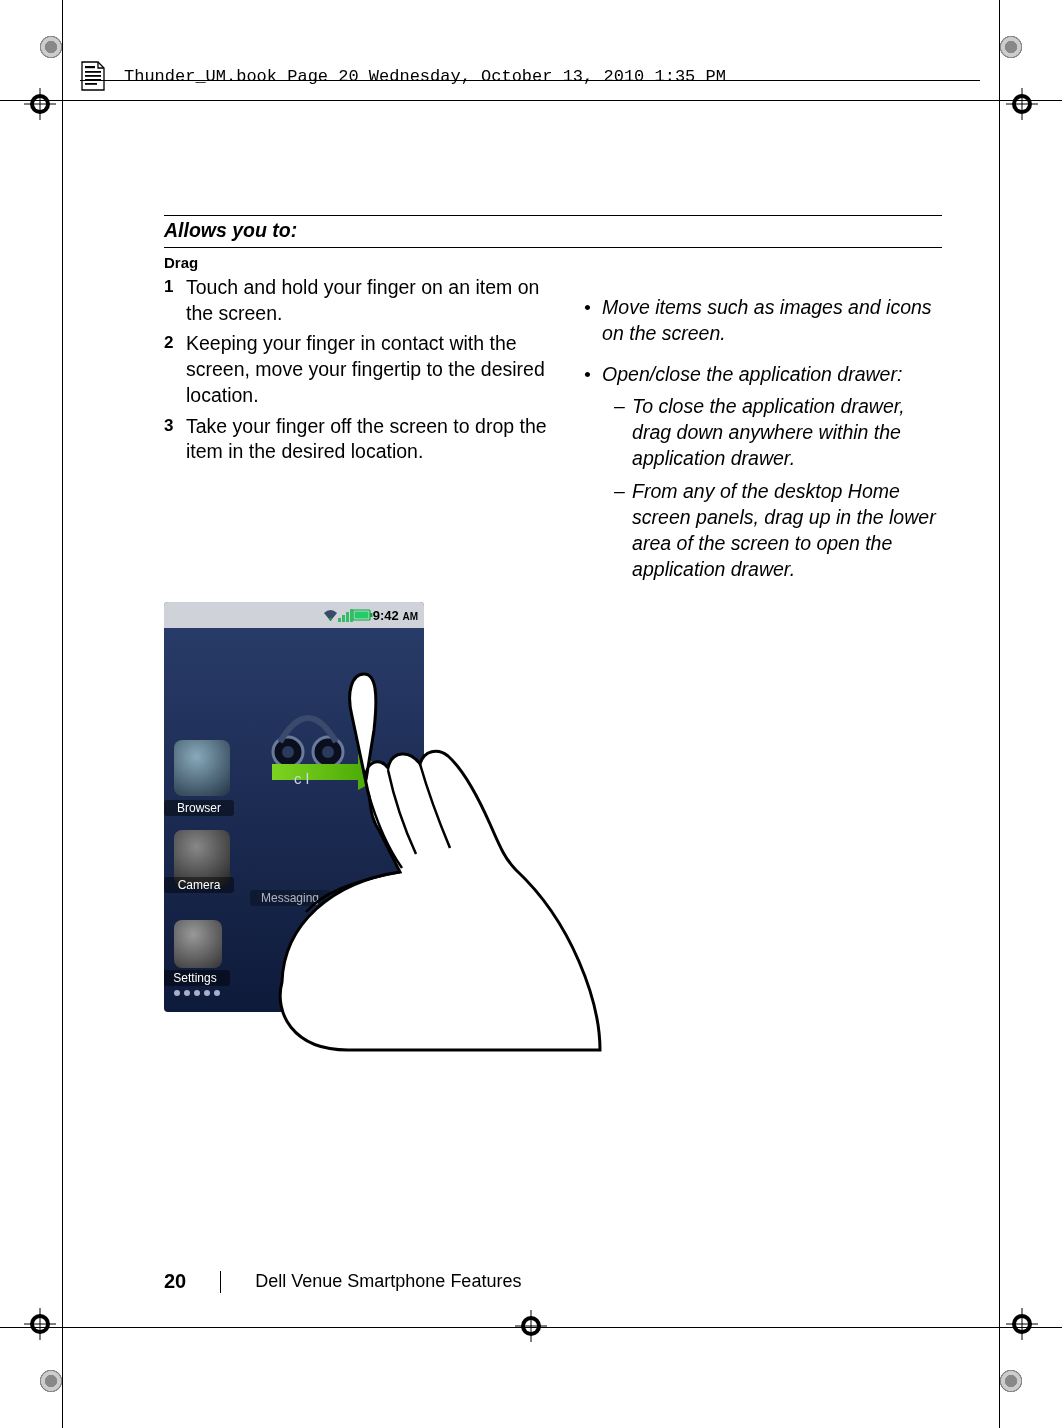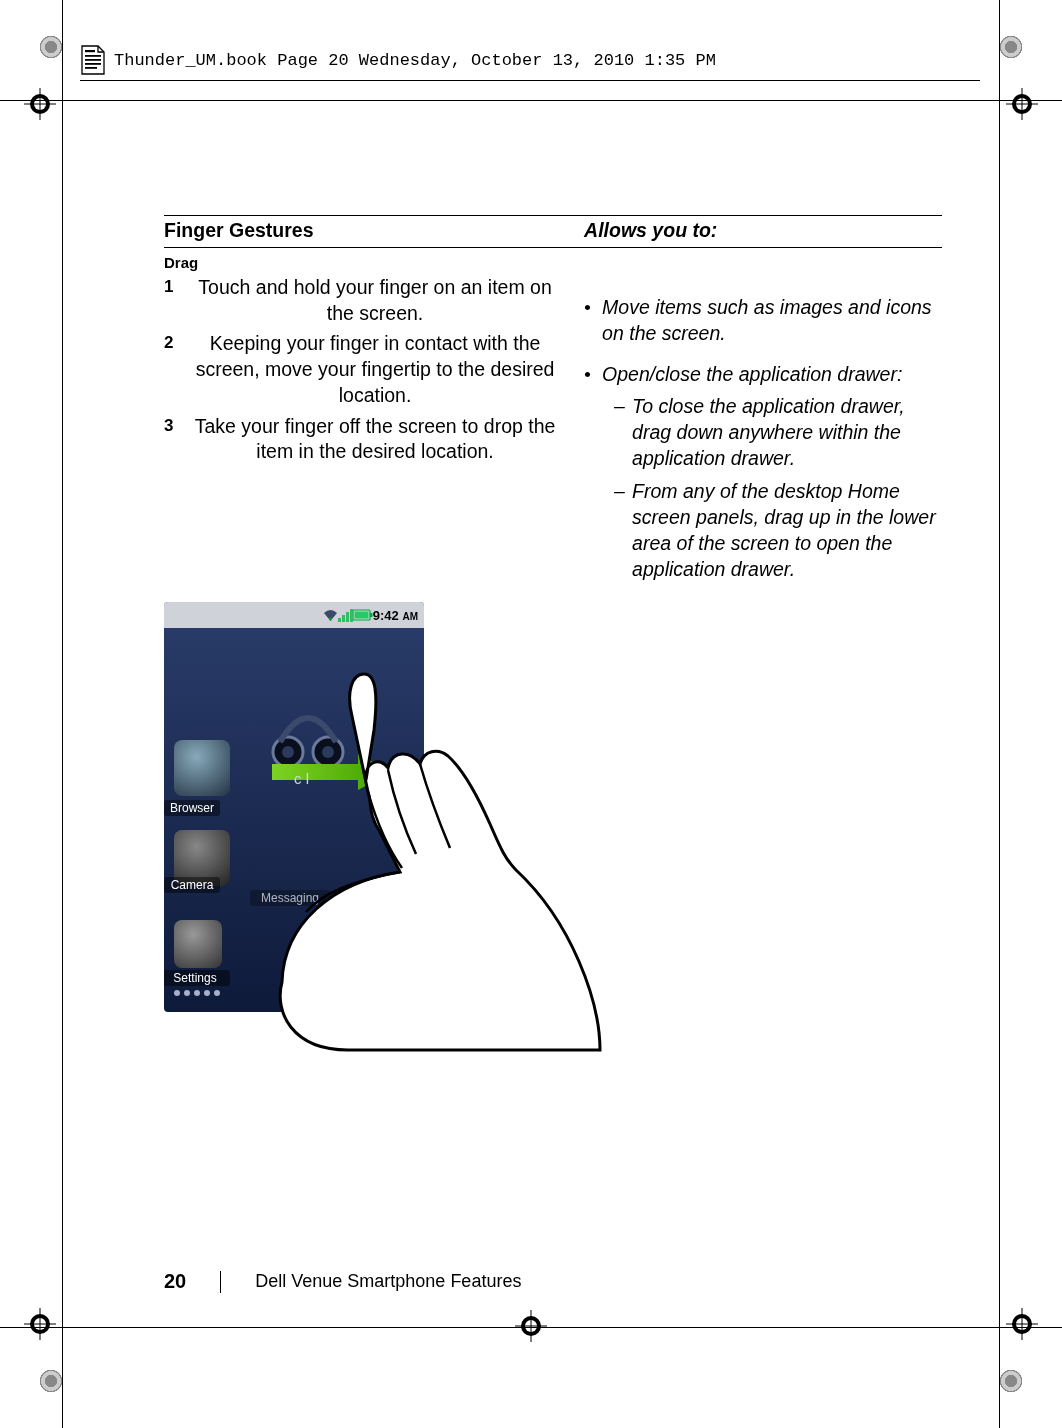--- a/index.html
+++ b/index.html
@@ -37,27 +37,27 @@
   .crop-frame .hline-bot { bottom: 0; }
   .crop-frame .vline-left, .crop-frame .vline-right {
     position: absolute; width: 1px; background: #000; top: -100px; bottom: -100px;
   }
   .crop-frame .vline-left { left: 0; }
   .crop-frame .vline-right { right: 0; }
 
   
   .fm-header {
     position: absolute;
-    top: 40px;
+    top: 56px;
     left: 80px;
     width: 900px;
     height: 40px;
     display: flex;
     align-items: center;
-    gap: 8px;
+    gap: 18px;
   }
   .fm-book-icon {
     width: 26px; height: 32px;
     display: inline-block;
   }
   .fm-text {
     font-family: "Courier New", monospace;
     font-size: 17px;
     color: #000;
   }
@@ -102,21 +102,20 @@
     counter-reset: step;
     padding: 2px 20px 0 0;
   }
   ol.steps li {
     counter-increment: step;
     position: relative;
     padding-left: 22px;
     font-size: 19.5px;
     line-height: 1.32;
     margin-bottom: 5px;
-    text-align: center;
   }
   ol.steps li::before {
     content: counter(step);
     position: absolute;
     left: 0;
     top: 1px;
     font-family: Arial, sans-serif;
     font-weight: 700;
     font-size: 17px;
   }
@@ -195,21 +194,21 @@
     position: absolute;
     width: 56px; height: 56px;
     border-radius: 8px;
     background: radial-gradient(circle at 40% 30%, #666, #111);
   }
   .tile-label {
     position: absolute;
     font-size: 12px;
     color: #fff;
     text-align: center;
-    width: 56px;
+    width: 70px;
     background: rgba(0,0,0,.45);
     border-radius: 3px;
     padding: 1px 0;
   }
 
   .dots {
     position: absolute;
     left: 10px; bottom: 16px;
     display: flex; gap: 4px;
   }
@@ -329,21 +328,20 @@
       <rect x="5" y="23" width="12" height="1.8" fill="#000"></rect>
     </svg>
   </span>
   <span class="fm-text">Thunder_UM.book  Page 20  Wednesday, October 13, 2010  1:35 PM</span>
 </div>
 <div class="fm-hr"></div>
 
 <div class="page">
 
   <div class="tbl-header">
-    <div class="col-left">Finger Gestures</div>
     <div class="col-right">Allows you to:</div>
   </div>
 
   <div class="gesture-name">Drag</div>
 
   <div class="row">
     <div class="col-left">
       <ol class="steps">
         <li>Touch and hold your finger on an item on the screen.</li>
         <li>Keeping your finger in contact with the screen, move your fingertip to the desired location.</li>

